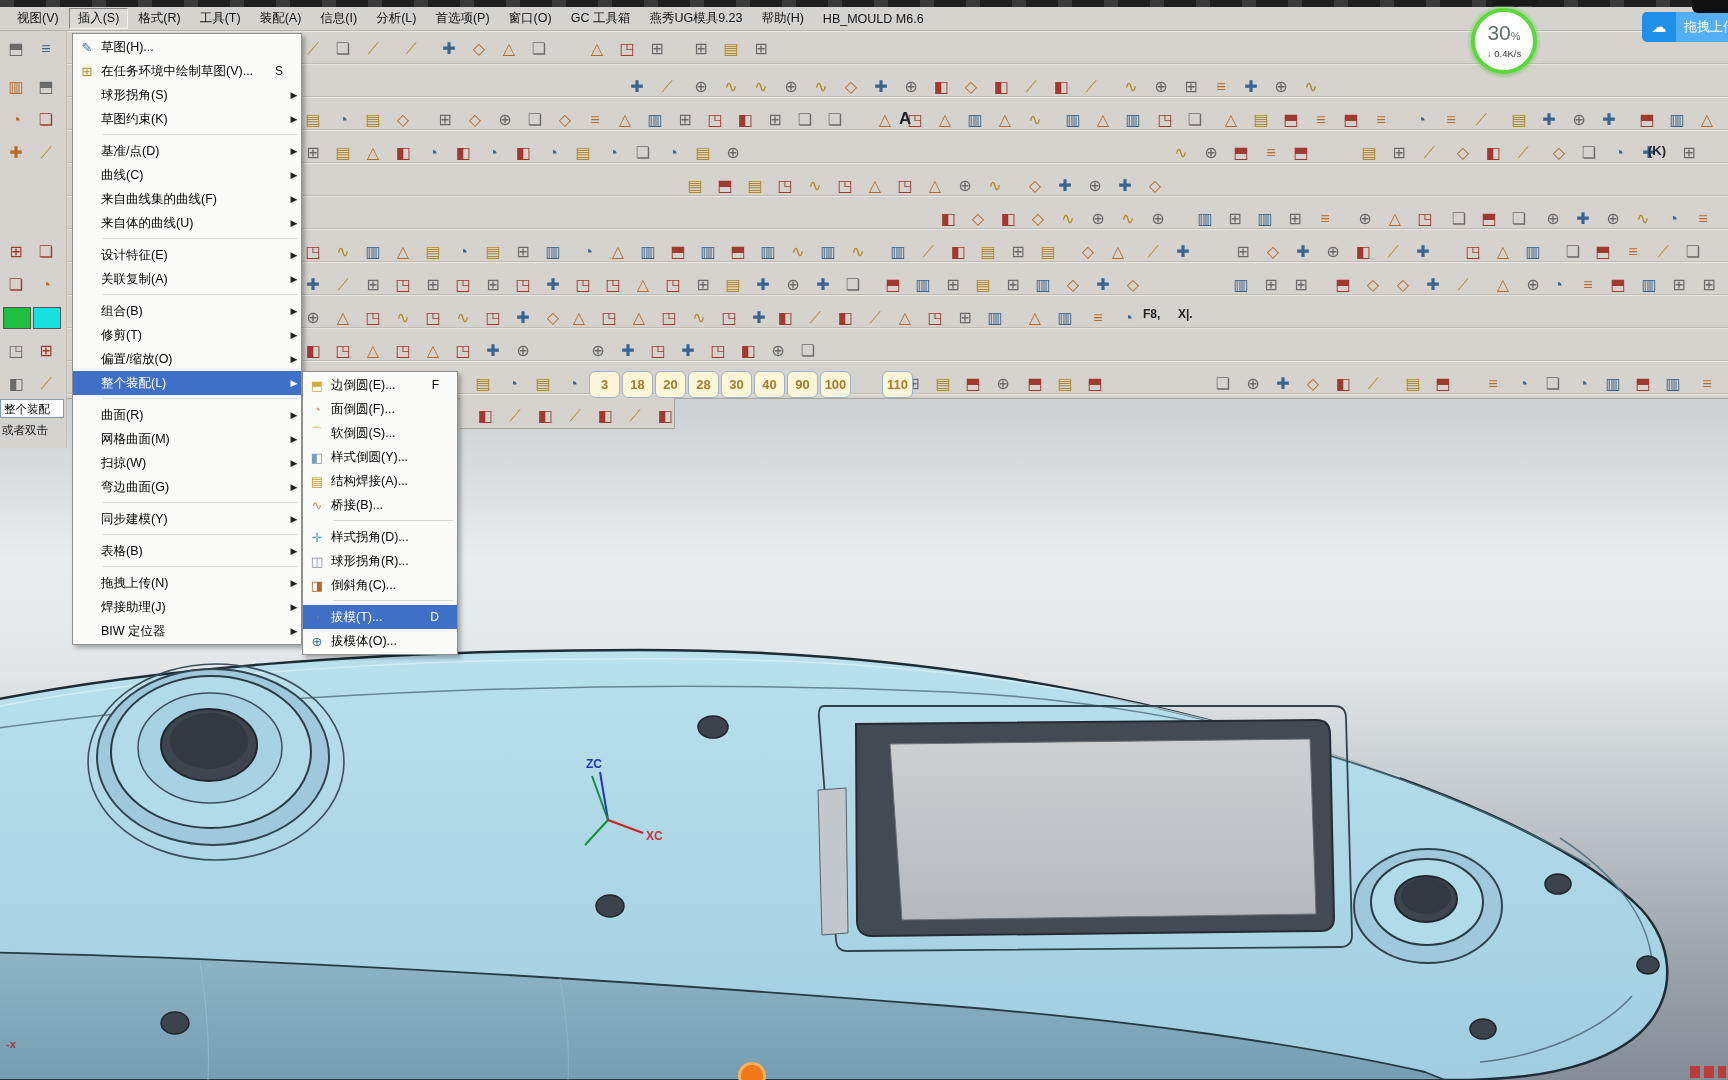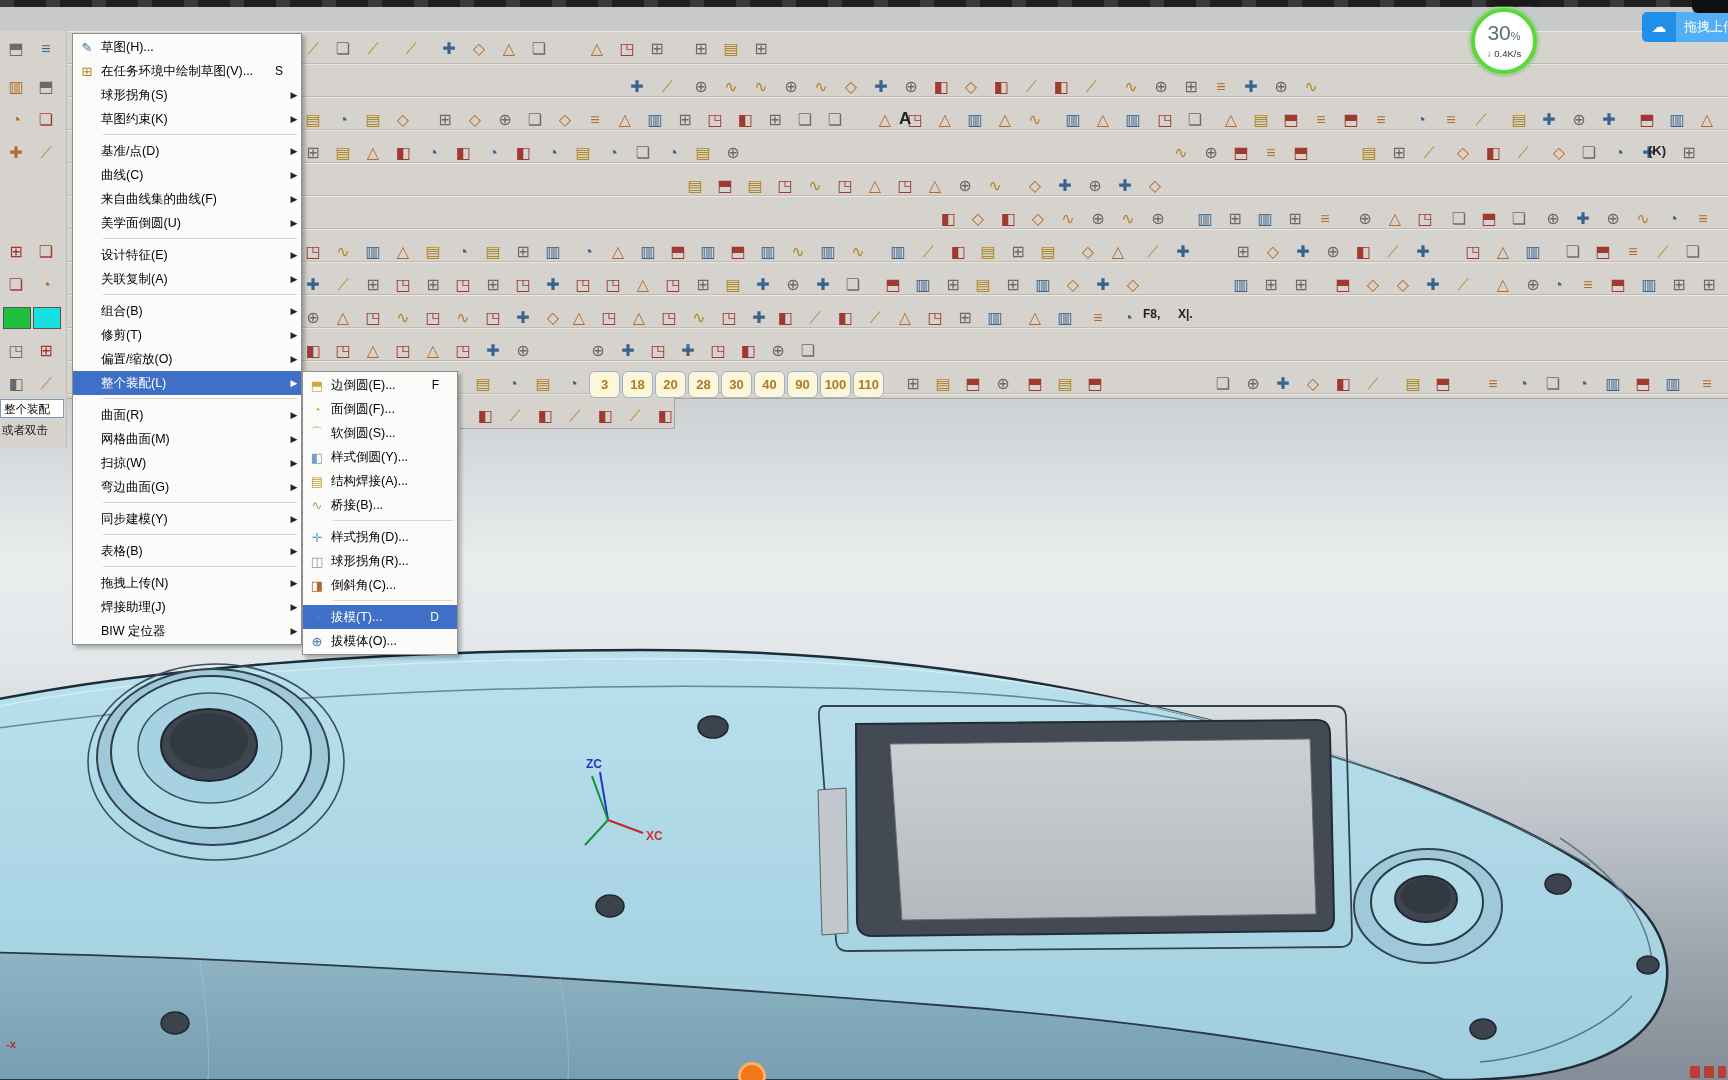--- a/index.html
+++ b/index.html
@@ -137,20 +137,35 @@
       <line x1="600" y1="772" x2="608" y2="820" stroke="#2233cc" stroke-width="2"></line>
       <line x1="592" y1="776" x2="608" y2="820" stroke="#15903a" stroke-width="2"></line>
       <line x1="608" y1="820" x2="585" y2="845" stroke="#15903a" stroke-width="2"></line>
       <line x1="608" y1="820" x2="643" y2="833" stroke="#cc2222" stroke-width="2"></line>
       <text x="586" y="768" font-size="12" fill="#2233bb">ZC</text>
       <text x="646" y="840" font-size="12" fill="#cc3333">XC</text>
     </g>
   </svg>
 
   <div class="abs titlebar-strip"></div>
+  <div class="abs menubar" id="menubar">
+      <div class="mb-item">视图(V)</div>
+      <div class="mb-item pressed">插入(S)</div>
+      <div class="mb-item">格式(R)</div>
+      <div class="mb-item">工具(T)</div>
+      <div class="mb-item">装配(A)</div>
+      <div class="mb-item">信息(I)</div>
+      <div class="mb-item">分析(L)</div>
+      <div class="mb-item">首选项(P)</div>
+      <div class="mb-item">窗口(O)</div>
+      <div class="mb-item">GC 工具箱</div>
+      <div class="mb-item">燕秀UG模具9.23</div>
+      <div class="mb-item">帮助(H)</div>
+      <div class="mb-item">HB_MOULD M6.6</div>
+    </div>
   <div class="abs toolband"></div>
   <div class="abs row12strip"></div>
   <div class="abs dock"></div>
 
   <div class="abs assembly-box">整个装配</div>
   <div class="abs prompt-text">或者双击</div>
 
   <div class="menu" id="insert-menu">
       <div class="mitem">
         <div class="mi-icon" style="color: rgb(58, 111, 174);">✎</div>
@@ -190,21 +205,21 @@
         <div class="mi-arrow">▶</div>
       </div>
       <div class="mitem">
         <div class="mi-icon"></div>
         <div class="mi-label">来自曲线集的曲线(F)</div>
         <div class="mi-accel"></div>
         <div class="mi-arrow">▶</div>
       </div>
       <div class="mitem">
         <div class="mi-icon"></div>
-        <div class="mi-label">美学面倒圆(U)</div>
+        <div class="mi-label">来自体的曲线(U)</div>
         <div class="mi-accel"></div>
         <div class="mi-arrow">▶</div>
       </div>
       <div class="msep"></div>
       <div class="mitem">
         <div class="mi-icon"></div>
         <div class="mi-label">设计特征(E)</div>
         <div class="mi-accel"></div>
         <div class="mi-arrow">▶</div>
       </div>
@@ -724,18 +739,18 @@
     <div class="ticon" style="left: 3px; top: 371px; color: rgb(106, 106, 106);">◧</div>
     <div class="ticon" style="left: 33px; top: 371px; color: rgb(176, 138, 40);">⟋</div>
     <div class="numbtn" style="left: 589px; top: 371px;">3</div>
     <div class="numbtn" style="left: 622px; top: 371px;">18</div>
     <div class="numbtn" style="left: 655px; top: 371px;">20</div>
     <div class="numbtn" style="left: 688px; top: 371px;">28</div>
     <div class="numbtn" style="left: 721px; top: 371px;">30</div>
     <div class="numbtn" style="left: 754px; top: 371px;">40</div>
     <div class="numbtn" style="left: 787px; top: 371px;">90</div>
     <div class="numbtn" style="left: 820px; top: 371px;">100</div>
-    <div class="numbtn" style="left: 853px; top: 371px;">110</div>
+    <div class="numbtn" style="left: 882px; top: 371px;">110</div>
     <div class="tspecial" style="left: 899px; top: 109px; font-size: 17px;">A</div>
     <div class="tspecial" style="left: 1143px; top: 307px; font-size: 12px;">F8,</div>
     <div class="tspecial" style="left: 1178px; top: 307px; font-size: 12px;">X|.</div>
     <div class="tspecial" style="left: 1648px; top: 143px; font-size: 13px;">(K)</div>
   </div>
 
 </body></html>

